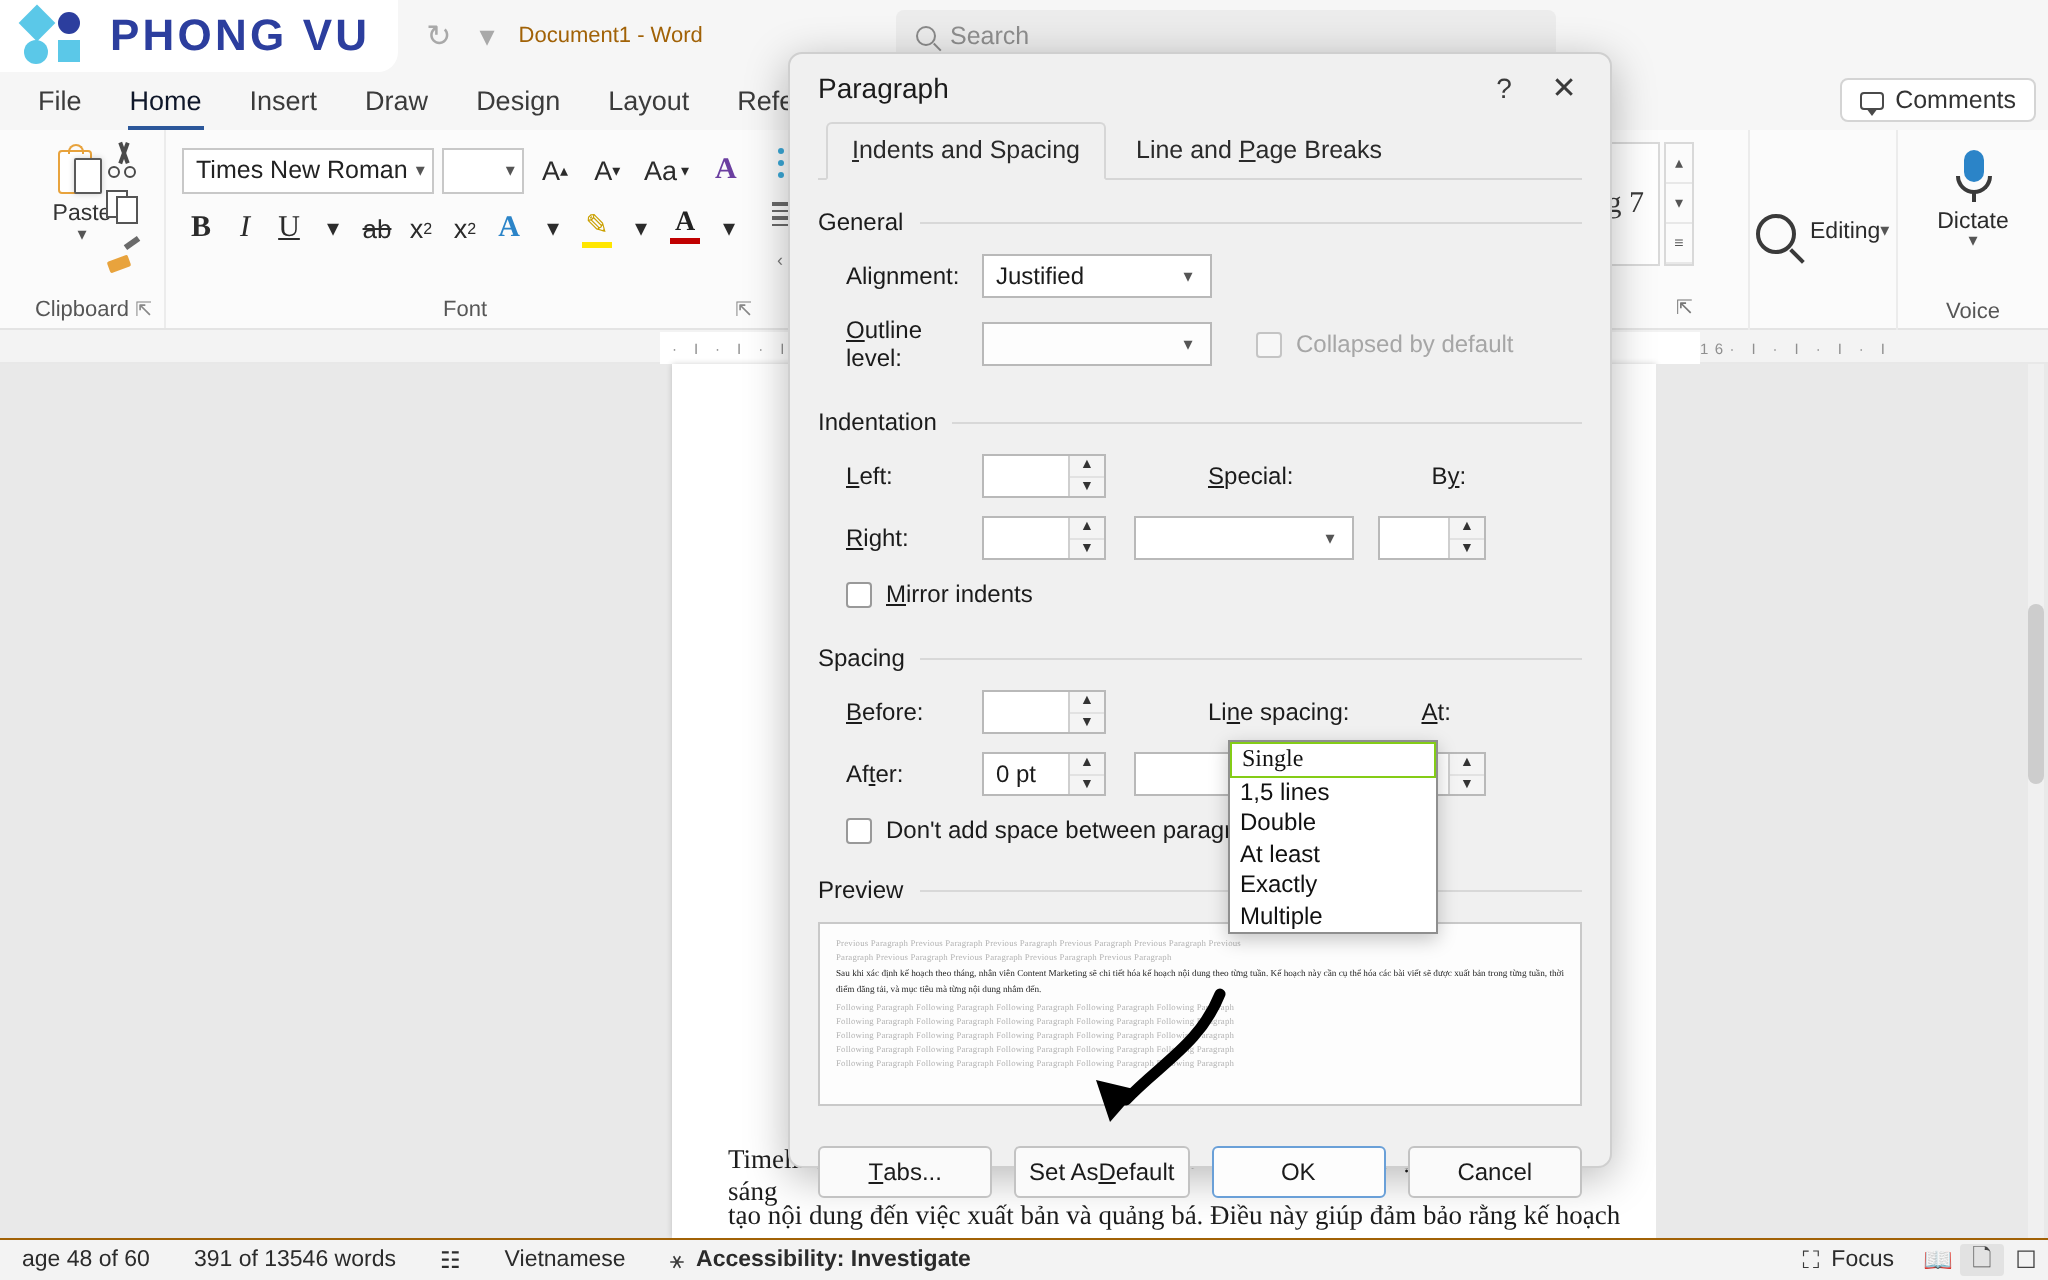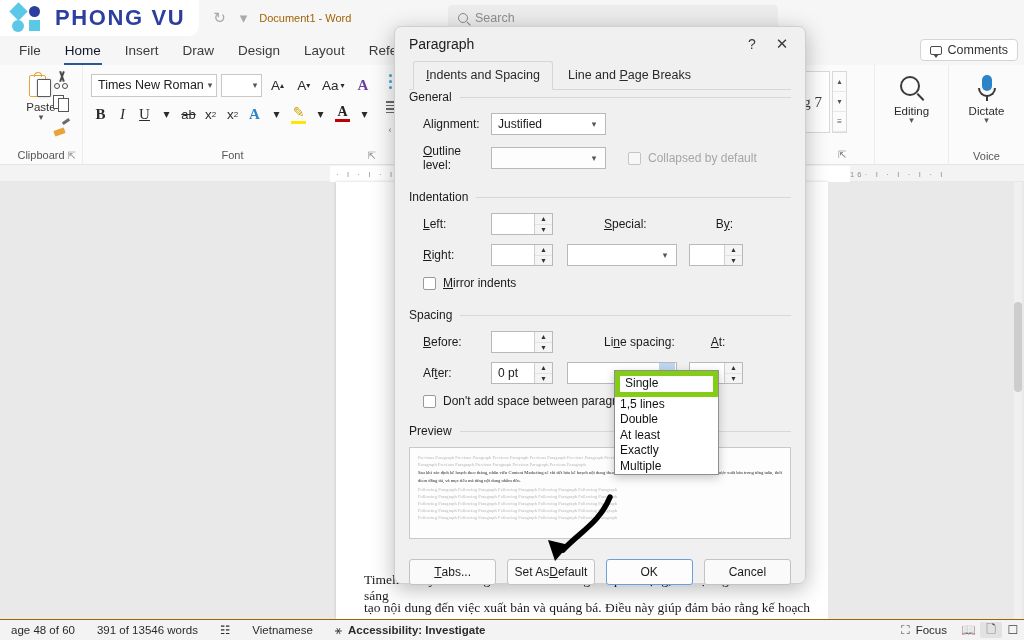--- a/index.html
+++ b/index.html
@@ -162,21 +162,21 @@
     position:absolute; left: 80px; top: 6px; width: 15px; height: 62px;
     border:1px solid #d9d9d9; background:#fbfbfb; display:flex; flex-direction:column;
   }
   .styles-scroll div {
     flex:1; display:flex; align-items:center; justify-content:center; font-size:8px; color:#555;
     border-bottom:1px solid #e8e8e8;
   }
   .styles-launcher { position:absolute; left: 86px; bottom: 5px; font-size:10px; color:#777; }
 
   .edit-grp { position:absolute; right: 76px; top: 0; width: 74px; height: 100px;
-    display:flex; flex-direction:column; align-items:center; border-left:1px solid #ececec; }
+    display:flex; flex-direction:row; align-items:center; border-left:1px solid #ececec; }
   .voice-grp { position:absolute; right: 0px; top: 0; width: 76px; height: 100px;
     display:flex; flex-direction:column; align-items:center; border-left:1px solid #ececec; }
   .big-ico { margin-top: 9px; width: 30px; height: 30px; position:relative; }
   .mag-big { width:20px; height:20px; border:2px solid #3a3a3a; border-radius:50%; position:absolute; left:3px; top:2px; }
   .mag-big::after { content:""; position:absolute; right:-7px; bottom:-4px; width:9px; height:2px; background:#3a3a3a; transform:rotate(45deg); }
   .mic { position:absolute; left:10px; top:1px; width:10px; height:16px; border-radius:5px; background:#2b84c8; }
   .mic-base { position:absolute; left:6px; top:14px; width:18px; height:9px; border:2px solid #3a3a3a; border-top:none; border-radius: 0 0 9px 9px; }
   .mic-stem { position:absolute; left:14px; top:22px; width:2px; height:5px; background:#3a3a3a; }
   .big-label { font-size: 11.5px; color:#2b2b2b; margin-top: 1px; }
 
@@ -239,21 +239,21 @@
   }
   .dlg-title .t { font-size: 14px; color:#1b1b1b; }
   .dlg-title .sp { margin-left:auto; }
   .dlg-btn {
     width: 30px; height: 26px; display:flex; align-items:center; justify-content:center;
     font-size: 14px; color:#3a3a3a; border-radius:4px;
   }
   .dlg-btn.close { font-size: 15px; }
   .dlg-body { position:relative; padding: 0 14px; }
 
-  .tabs-row { display:flex; gap: 2px; border-bottom: 1px solid #d6d6d6; padding-left: 4px; }
+  .tabs-row { display:flex; gap: 2px; border-bottom: 1px solid #d6d6d6; padding-left: 4px; margin-bottom: 14px; }
   .dtab {
     padding: 6px 12px 7px 12px; font-size: 12.5px; color:#2a2a2a; border:1px solid transparent; border-bottom:none;
   }
   .dtab.active { background:#f0f0f0; border-color:#d6d6d6; border-bottom:1px solid #f0f0f0; margin-bottom:-1px; border-radius: 3px 3px 0 0; }
   .u { text-decoration: underline; }
 
   .section { margin-bottom: 4px; }
   .sec-head { display:flex; align-items:center; gap:8px; margin-bottom: 9px; }
   .sec-head .lbl { font-size: 12px; color:#1b1b1b; white-space:nowrap; }
   .sec-head .rule { flex:1; height:1px; background:#d8d8d8; }
@@ -275,21 +275,21 @@
   .spin .btns { width: 18px; border-left:1px solid #cfcfcf; display:flex; flex-direction:column; background:#f4f4f4; }
   .spin .btns span { flex:1; display:flex; align-items:center; justify-content:center; font-size:7px; color:#333; }
   .spin .btns span:first-child { border-bottom:1px solid #e2e2e2; }
 
   .cb-row { display:flex; align-items:center; gap:7px; }
   .cbox { width: 13px; height: 13px; border:1px solid #999; background:#fff; border-radius:2px; flex:none; }
   .cbox.dim { border-color:#c4c4c4; background:#f7f7f7; }
   .cb-text { font-size:12px; }
   .cb-text.dim { color:#a6a6a6; }
   .dd-item { padding: 1px 5px; font-size: 12px; color:#111; line-height: 13.5px; }
-  .dd-item.sel { border:5px solid #84cc16; }
+  .dd-item.sel { border:1px solid #84cc16;font-family:Liberation Serif, serif; }
 
   
   .preview-box {
     border:1px solid #c9c9c9; background:#fdfdfd; height: 92px; margin-top: 4px; overflow:hidden;
     padding: 6px 8px;
   }
   .pv-line { font-size: 4.4px; color:#b4b4b4; line-height: 7.2px; white-space:nowrap; overflow:hidden;
     font-family:"Liberation Serif", serif; letter-spacing: 0.1px; }
   .pv-body { font-size: 4.6px; color:#1f1f1f; line-height: 7.6px; font-family:"Liberation Serif", serif;
     text-align: justify; margin: 1px 0 1px 0; }

